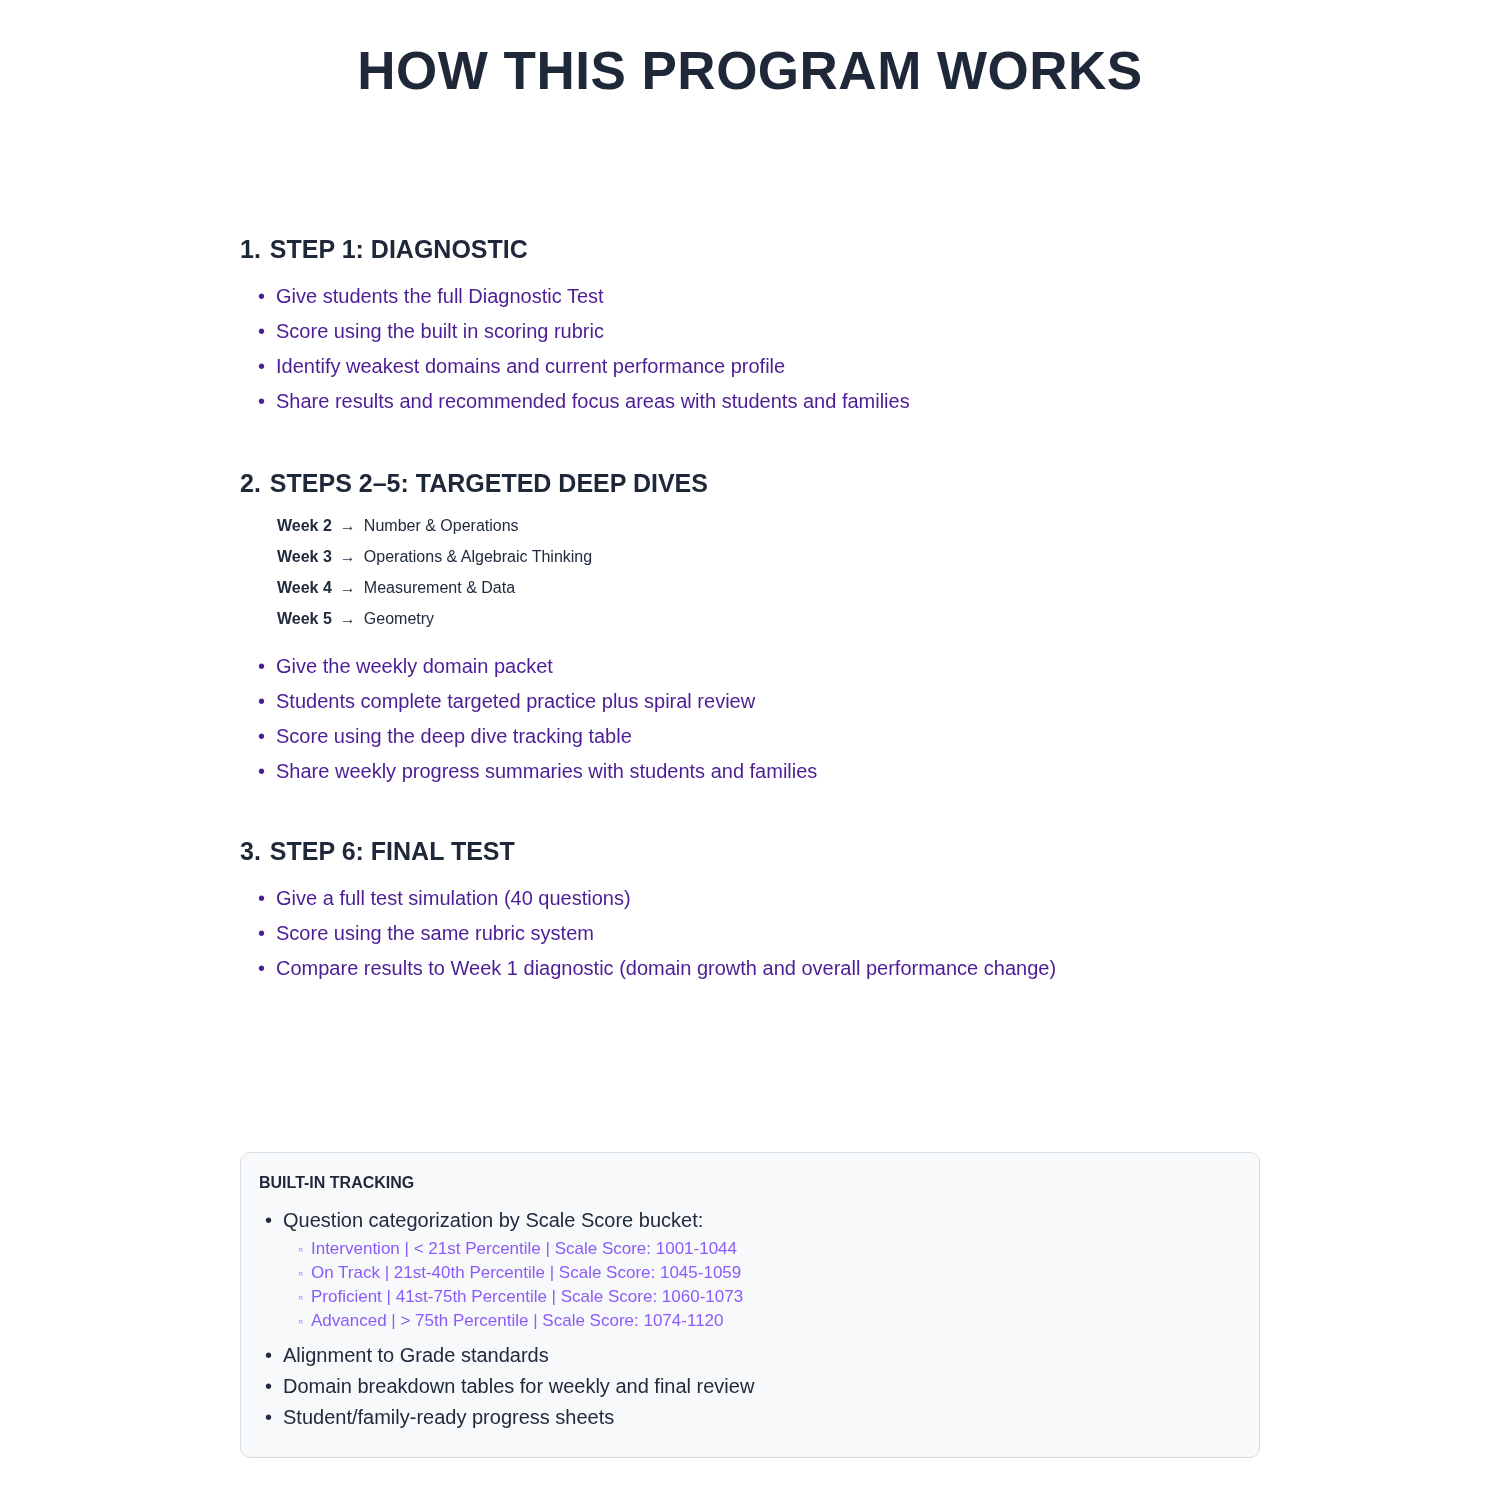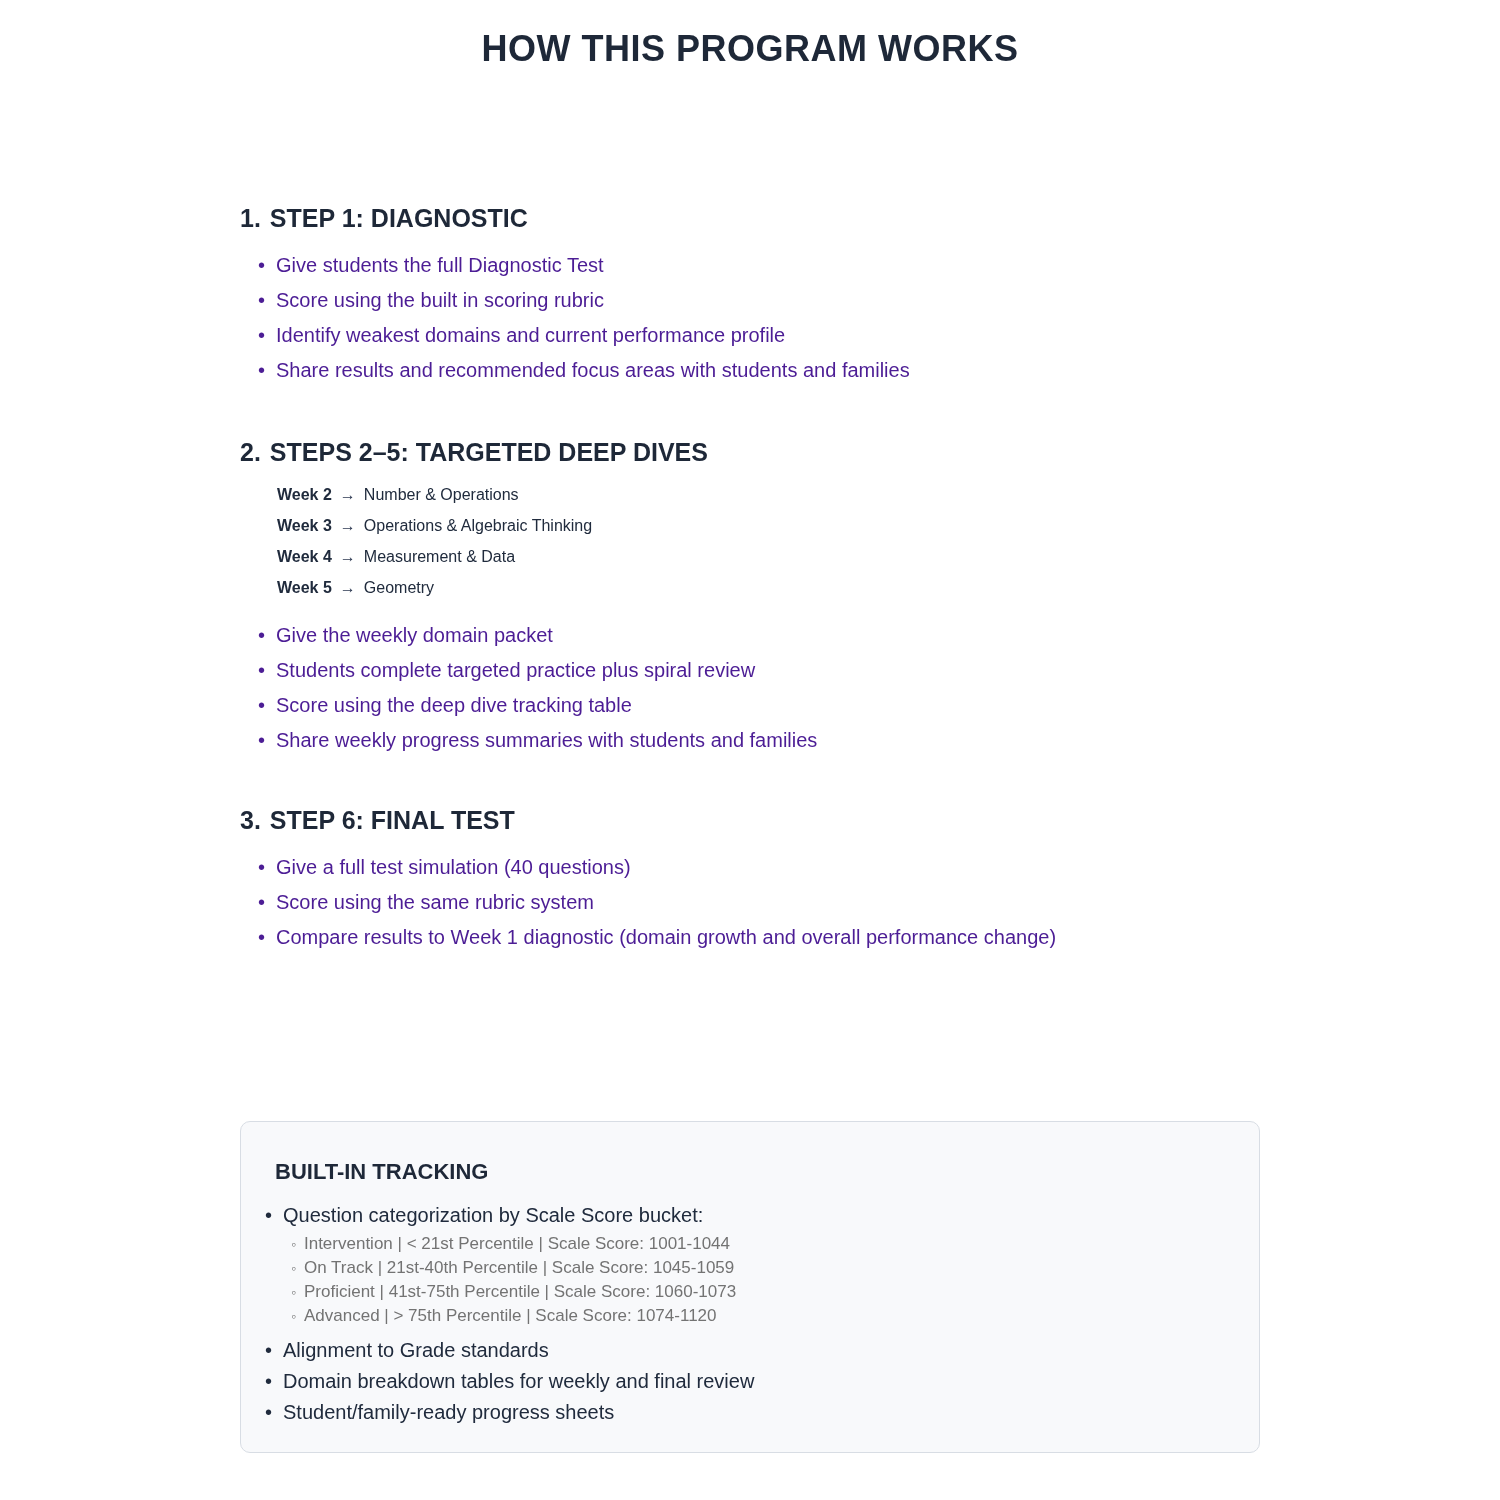--- a/index.html
+++ b/index.html
@@ -6,23 +6,23 @@
   html, body { margin: 0; padding: 0; }
   body {
     width: 1500px; height: 1500px;
     background: #ffffff;
     font-family: "Liberation Sans", sans-serif;
     color: #202b3d;
   }
   .page { position: relative; width: 1500px; height: 1500px; overflow: hidden; }
 
   .page-title {
-    margin: 0; padding-top: 28px;
+    margin: 0; padding-top: 40px;
     text-align: center;
-    font-size: 36px; font-weight: bold;
+    font-size: 53px; font-weight: bold;
     color: #1e2838; letter-spacing: 0.5px;
   }
 
   .content { width: 1020px; margin: 0 auto; }
 
   section h2 {
     margin: 0; font-size: 25px; font-weight: bold; color: #1e2838;
   }
   section h2 .sec-num { margin-right: 9px; }
 
@@ -40,24 +40,24 @@
   .arrow { margin: 0 8px; color: #2b3750; }
 
   .tracking-box {
     margin-top: 166px;
     width: 1020px;
     background: #f8f9fb;
     border: 1px solid #d8dde4;
     border-radius: 10px;
     padding: 21px 24px 24px 18px;
   }
-  .tracking-box h3 { margin: 16px; font-size: 22px; font-weight: bold; color: #1e2838; }
+  .tracking-box h3 { margin: 0; font-size: 16px; font-weight: bold; color: #1e2838; }
   .track-lead { margin-top: 14px; font-size: 20px; line-height: 29px; padding-left: 6px; }
   ul.sub-bullets { list-style: none; margin: 2px 0 2px 32px; padding: 0; }
-  ul.sub-bullets li { font-size: 17px; line-height: 23px; color: #737373; }
+  ul.sub-bullets li { font-size: 17px; line-height: 23px; color: #8b5cf6; margin-left: 7px; }
   .sb-marker { margin-right: 8px; font-size: 14px; }
   ul.box-bullets { list-style: none; margin: 7px 0 0 0; padding: 0 0 0 6px; }
   ul.box-bullets li { font-size: 20px; line-height: 31px; color: #202b3d; }
 
   .footer {
     margin-top: 58px;
     text-align: center;
     font-size: 16px;
     color: #4a5463;
   }

